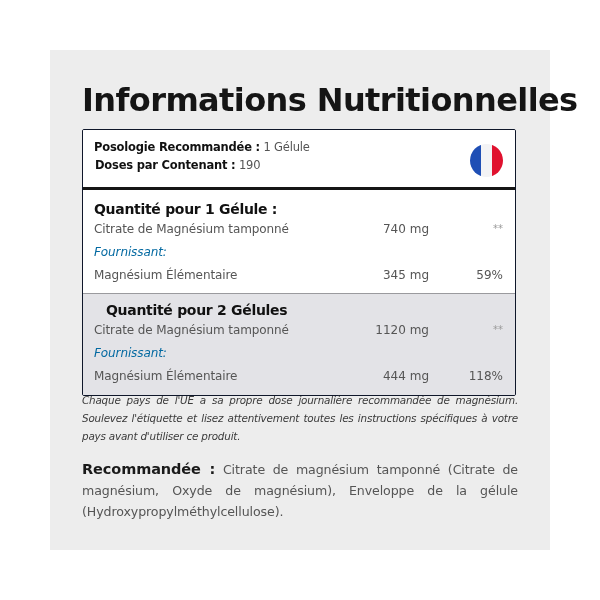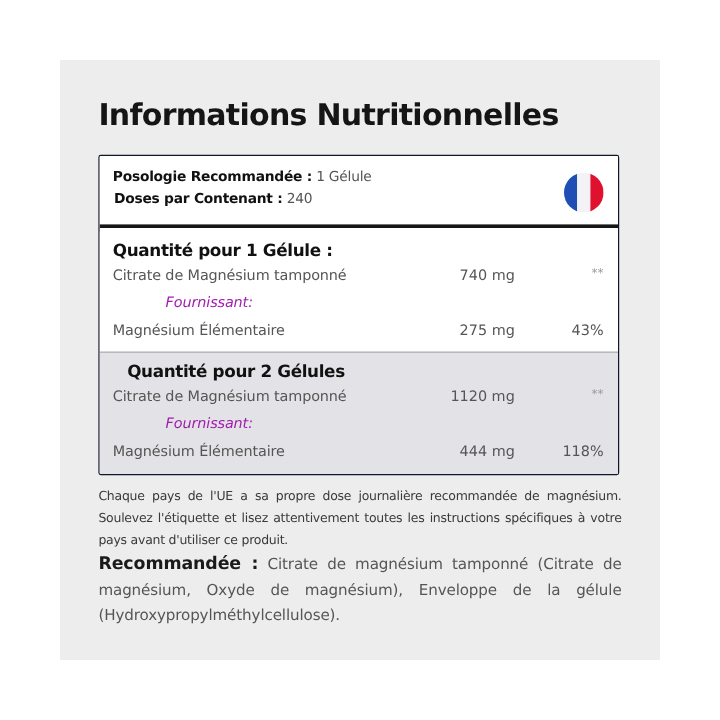--- a/index.html
+++ b/index.html
@@ -5,21 +5,21 @@
     * { box-sizing: border-box; margin: 0; padding: 0; }
     html, body { width: 600px; height: 600px; background: #ffffff; overflow: hidden; }
     body { font-family: "DejaVu Sans", "Liberation Sans", sans-serif; color: #1a1a1a; position: relative; }
 
     .panel {
       position: absolute; left: 50px; top: 50px; width: 500px; height: 500px;
       background: #ededed;
     }
     .title {
       position: absolute; left: 32px; top: 31px;
-      font-size: 25px; font-weight: bold; letter-spacing: -0.6px; color: #151515;
+      font-size: 32px; font-weight: bold; letter-spacing: -0.6px; color: #151515;
       white-space: nowrap;
     }
     .box {
       position: absolute; left: 32px; top: 79px; width: 434px; height: 267px;
       border: 1px solid #0f172a; border-radius: 2px; background: #ffffff; overflow: hidden;
     }
     .box-head {
       position: absolute; left: 0; top: 0; width: 100%; height: 60px;
       border-bottom: 3px solid #161616; background: #ffffff;
     }
@@ -43,25 +43,25 @@
 
     .sec-title {
       position: absolute; left: 11px; font-size: 14px; font-weight: bold; color: #111;
       letter-spacing: -0.3px; white-space: nowrap;
     }
     .row { position: absolute; left: 0; width: 100%; height: 16px; font-size: 12px; color: #555; }
     .row .name { position: absolute; left: 11px; white-space: nowrap; letter-spacing: -0.1px; }
     .row .amt { position: absolute; right: 86px; text-align: right; white-space: nowrap; }
     .row .pct { position: absolute; right: 12px; text-align: right; white-space: nowrap; }
     .row .pct.stars { color: #999; font-size: 10px; top: 1px; }
-    .row.italic .name { font-style: italic; color: #a21caf; margin-left: 44px; }
+    .row.italic .name { font-style: italic; color: #0369a1; }
 
     .note {
-      position: absolute; left: 32px; top: 355px; width: 436px;
-      font-size: 10.4px; color: #3a3a3a; line-height: 18px;
+      position: absolute; left: 32px; top: 341px; width: 436px;
+      font-size: 10.4px; font-style: italic; color: #3a3a3a; line-height: 18px;
       text-align: justify; letter-spacing: -0.2px;
     }
     .ingredients {
       position: absolute; left: 32px; top: 409px; width: 436px;
       font-size: 12.6px; color: #555; line-height: 21px; text-align: justify;
       letter-spacing: -0.1px;
     }
     .ingredients .ing-lbl { font-weight: bold; color: #1a1a1a; font-size: 14.5px; }
   </style>
 </head>
@@ -71,43 +71,43 @@
   <div class="title">Informations Nutritionnelles</div>
 
   <div class="box">
     <div class="box-head">
       <div class="head-line" style="left:11px; top:10px;">
         <span class="lbl">Posologie Recommandée :</span>
         <span class="val">1 Gélule</span>
       </div>
       <div class="head-line" style="left:12px; top:28px;">
         <span class="lbl">Doses par Contenant :</span>
-        <span class="val">240</span>
+        <span class="val">190</span>
       </div>
       <div class="flag">
         <span style="background:#1f4fb5"></span>
         <span style="background:#f3f3f5"></span>
         <span style="background:#e0112e"></span>
       </div>
     </div>
 
     <div class="section sec1">
       <div class="sec-title" style="top:8px;">Quantité pour 1 Gélule :</div>
       <div class="row" style="top:29px;">
         <span class="name">Citrate de Magnésium tamponné</span>
         <span class="amt">740 mg</span>
         <span class="pct stars">**</span>
       </div>
       <div class="row italic" style="top:52px;">
         <span class="name">Fournissant:</span>
       </div>
       <div class="row" style="top:75px;">
         <span class="name">Magnésium Élémentaire</span>
-        <span class="amt">275 mg</span>
-        <span class="pct">43%</span>
+        <span class="amt">345 mg</span>
+        <span class="pct">59%</span>
       </div>
     </div>
 
     <div class="section sec2">
       <div class="sec-title" style="top:8px;margin-left:12px;">Quantité pour 2 Gélules</div>
       <div class="row" style="top:29px;">
         <span class="name">Citrate de Magnésium tamponné</span>
         <span class="amt">1120 mg</span>
         <span class="pct stars">**</span>
       </div>

